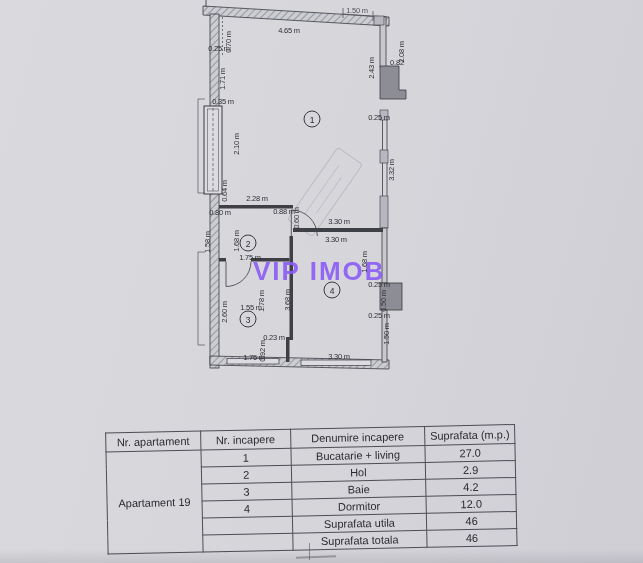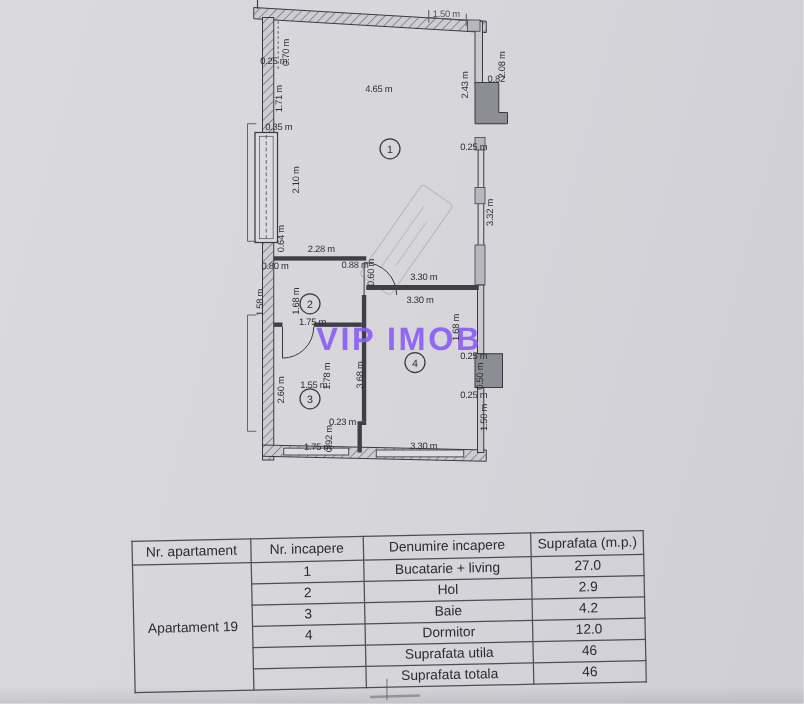--- a/index.html
+++ b/index.html
@@ -117,21 +117,21 @@
     <g transform="translate(132,192) rotate(-55)" opacity="0.22">
       <rect x="-44" y="-15" width="88" height="30" rx="3" fill="none" stroke="#5a5a6e" stroke-width="1"></rect>
       <line x1="-30" y1="-4" x2="30" y2="-4" stroke="#5a5a6e" stroke-width="0.8"></line>
       <line x1="-22" y1="5" x2="22" y2="5" stroke="#5a5a6e" stroke-width="0.8"></line>
     </g>
   </svg>
 
   <div class="watermark">VIP IMOB</div>
   <div id="plan-labels">
       <span class="dim blur" style="left: 164px; top: 11px;">1.50 m</span>
-      <span class="dim" style="left: 110px; top: 31px; margin-top: 40px;">4.65 m</span>
+      <span class="dim" style="left: 96px; top: 31px;">4.65 m</span>
       <span class="dim v" style="left: 36px; top: 42px;">0.70 m</span>
       <span class="dim" style="left: 26px; top: 49px;">0.25 m</span>
       <span class="dim v" style="left: 209px; top: 52px;">2.08 m</span>
       <span class="dim" style="left: 204px; top: 63px;">0.82</span>
       <span class="dim v" style="left: 179px; top: 68px;">2.43 m</span>
       <span class="dim v" style="left: 30px; top: 79px;">1.71 m</span>
       <span class="dim" style="left: 30px; top: 102px;">0.35 m</span>
       <span class="dim v" style="left: 44px; top: 144px;">2.10 m</span>
       <span class="dim" style="left: 186px; top: 118px;">0.25 m</span>
       <span class="dim v" style="left: 199px; top: 170px;">3.32 m</span>

